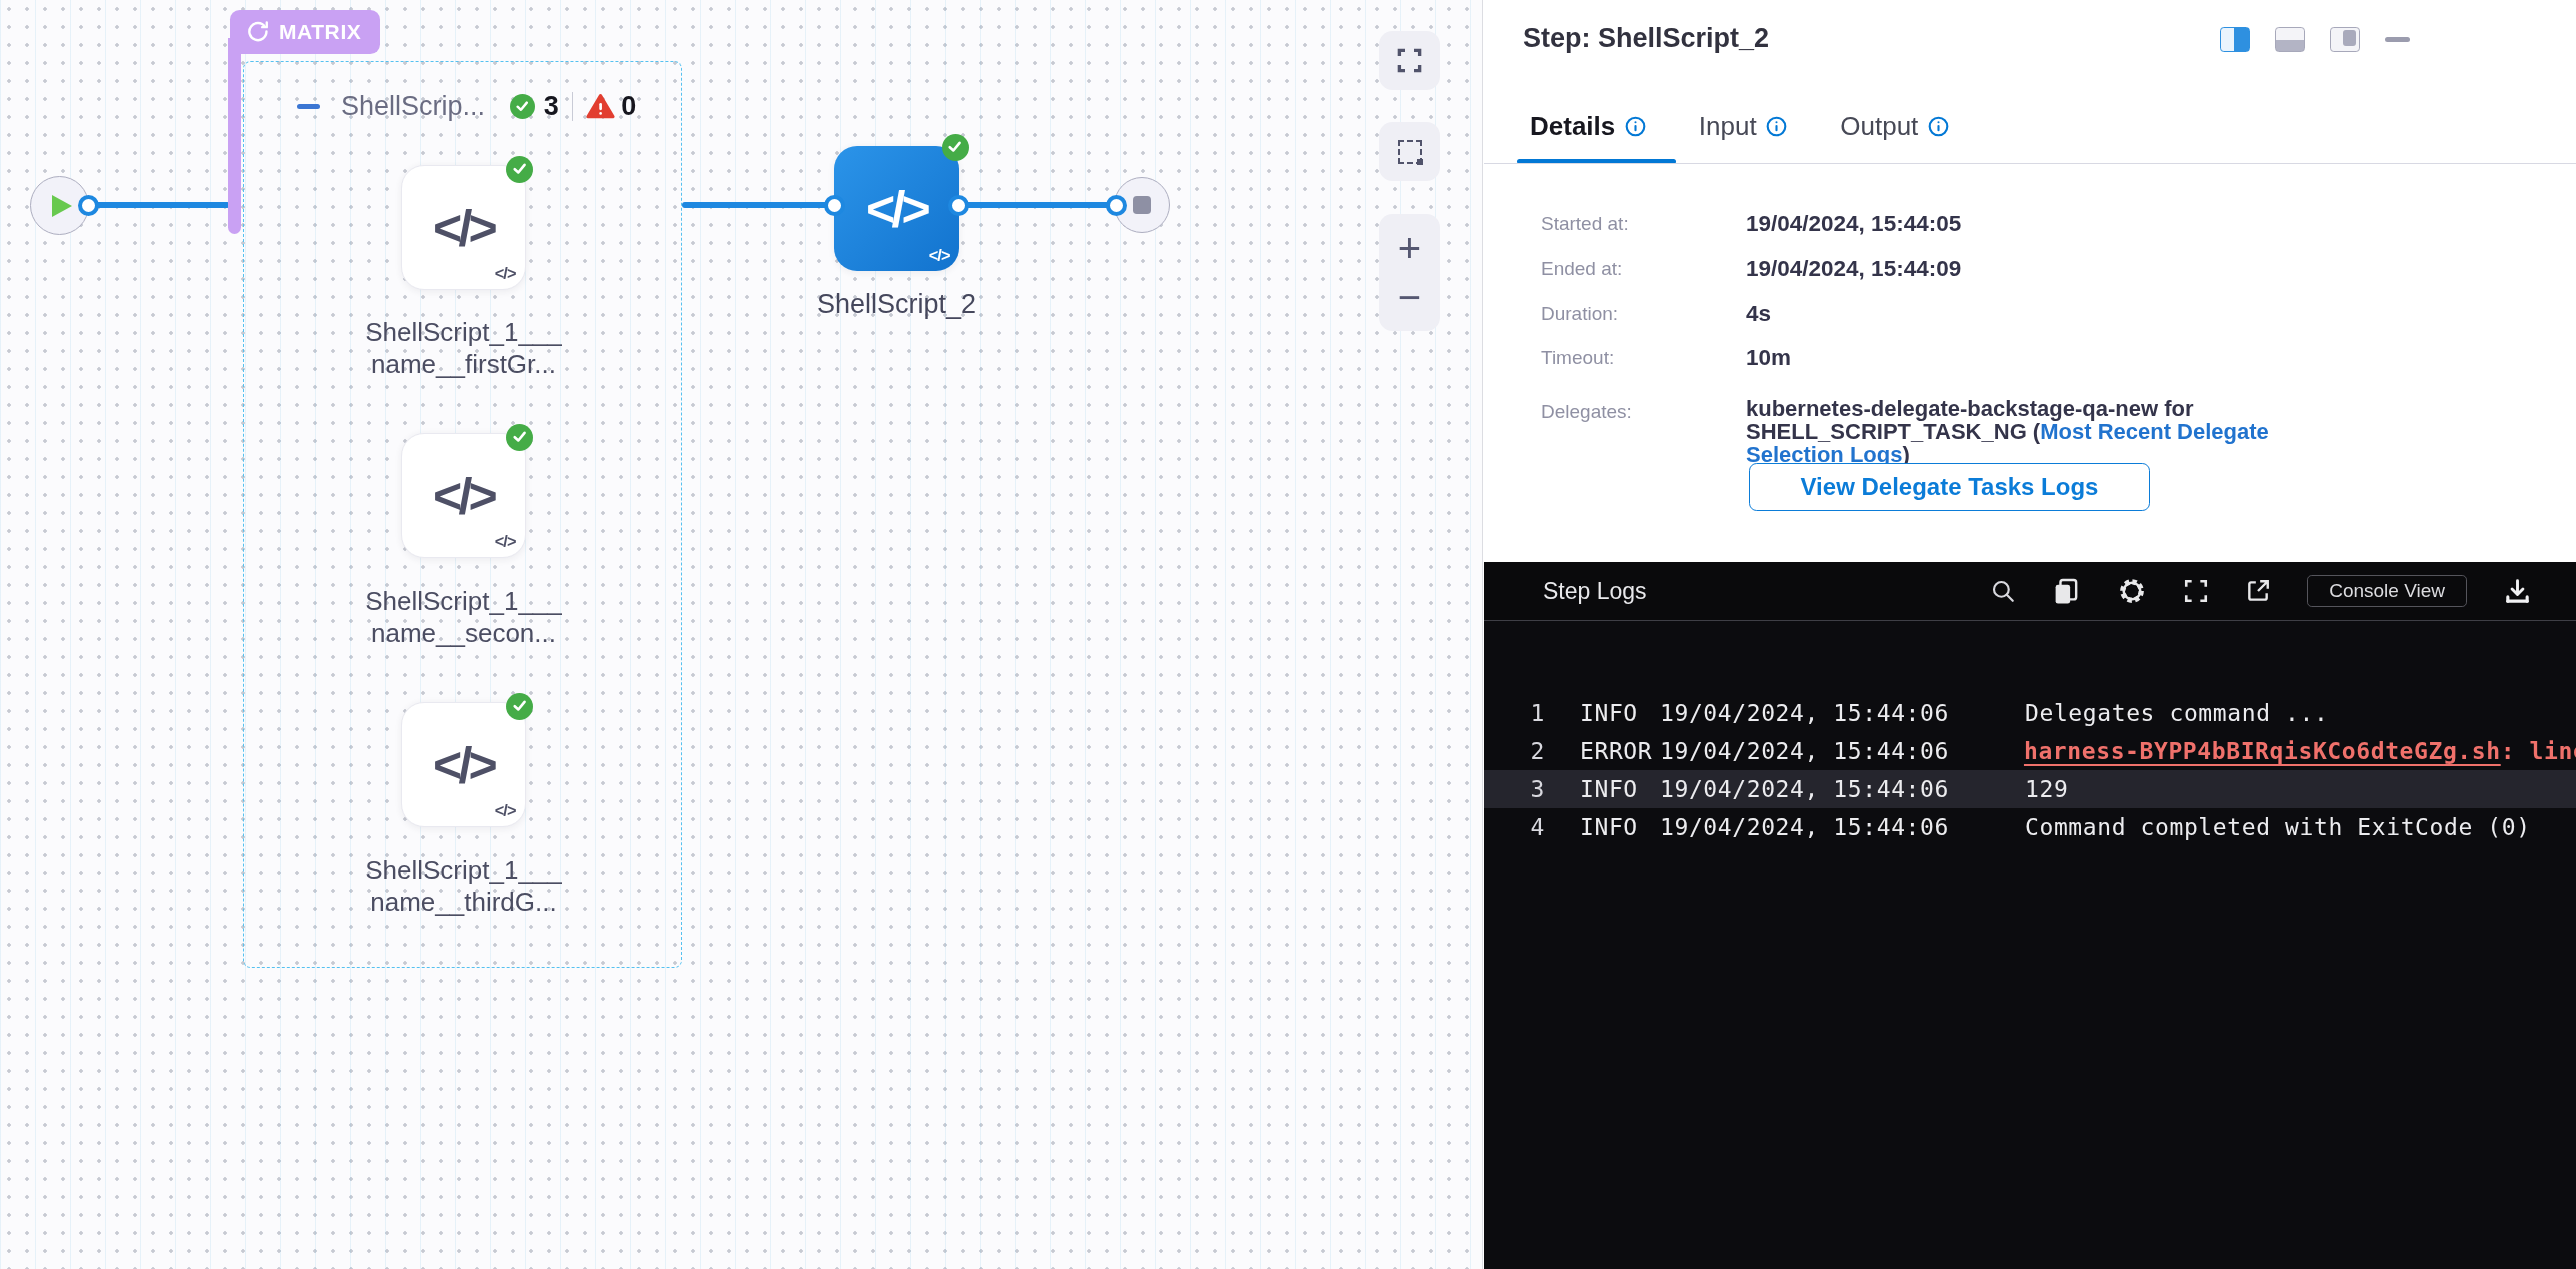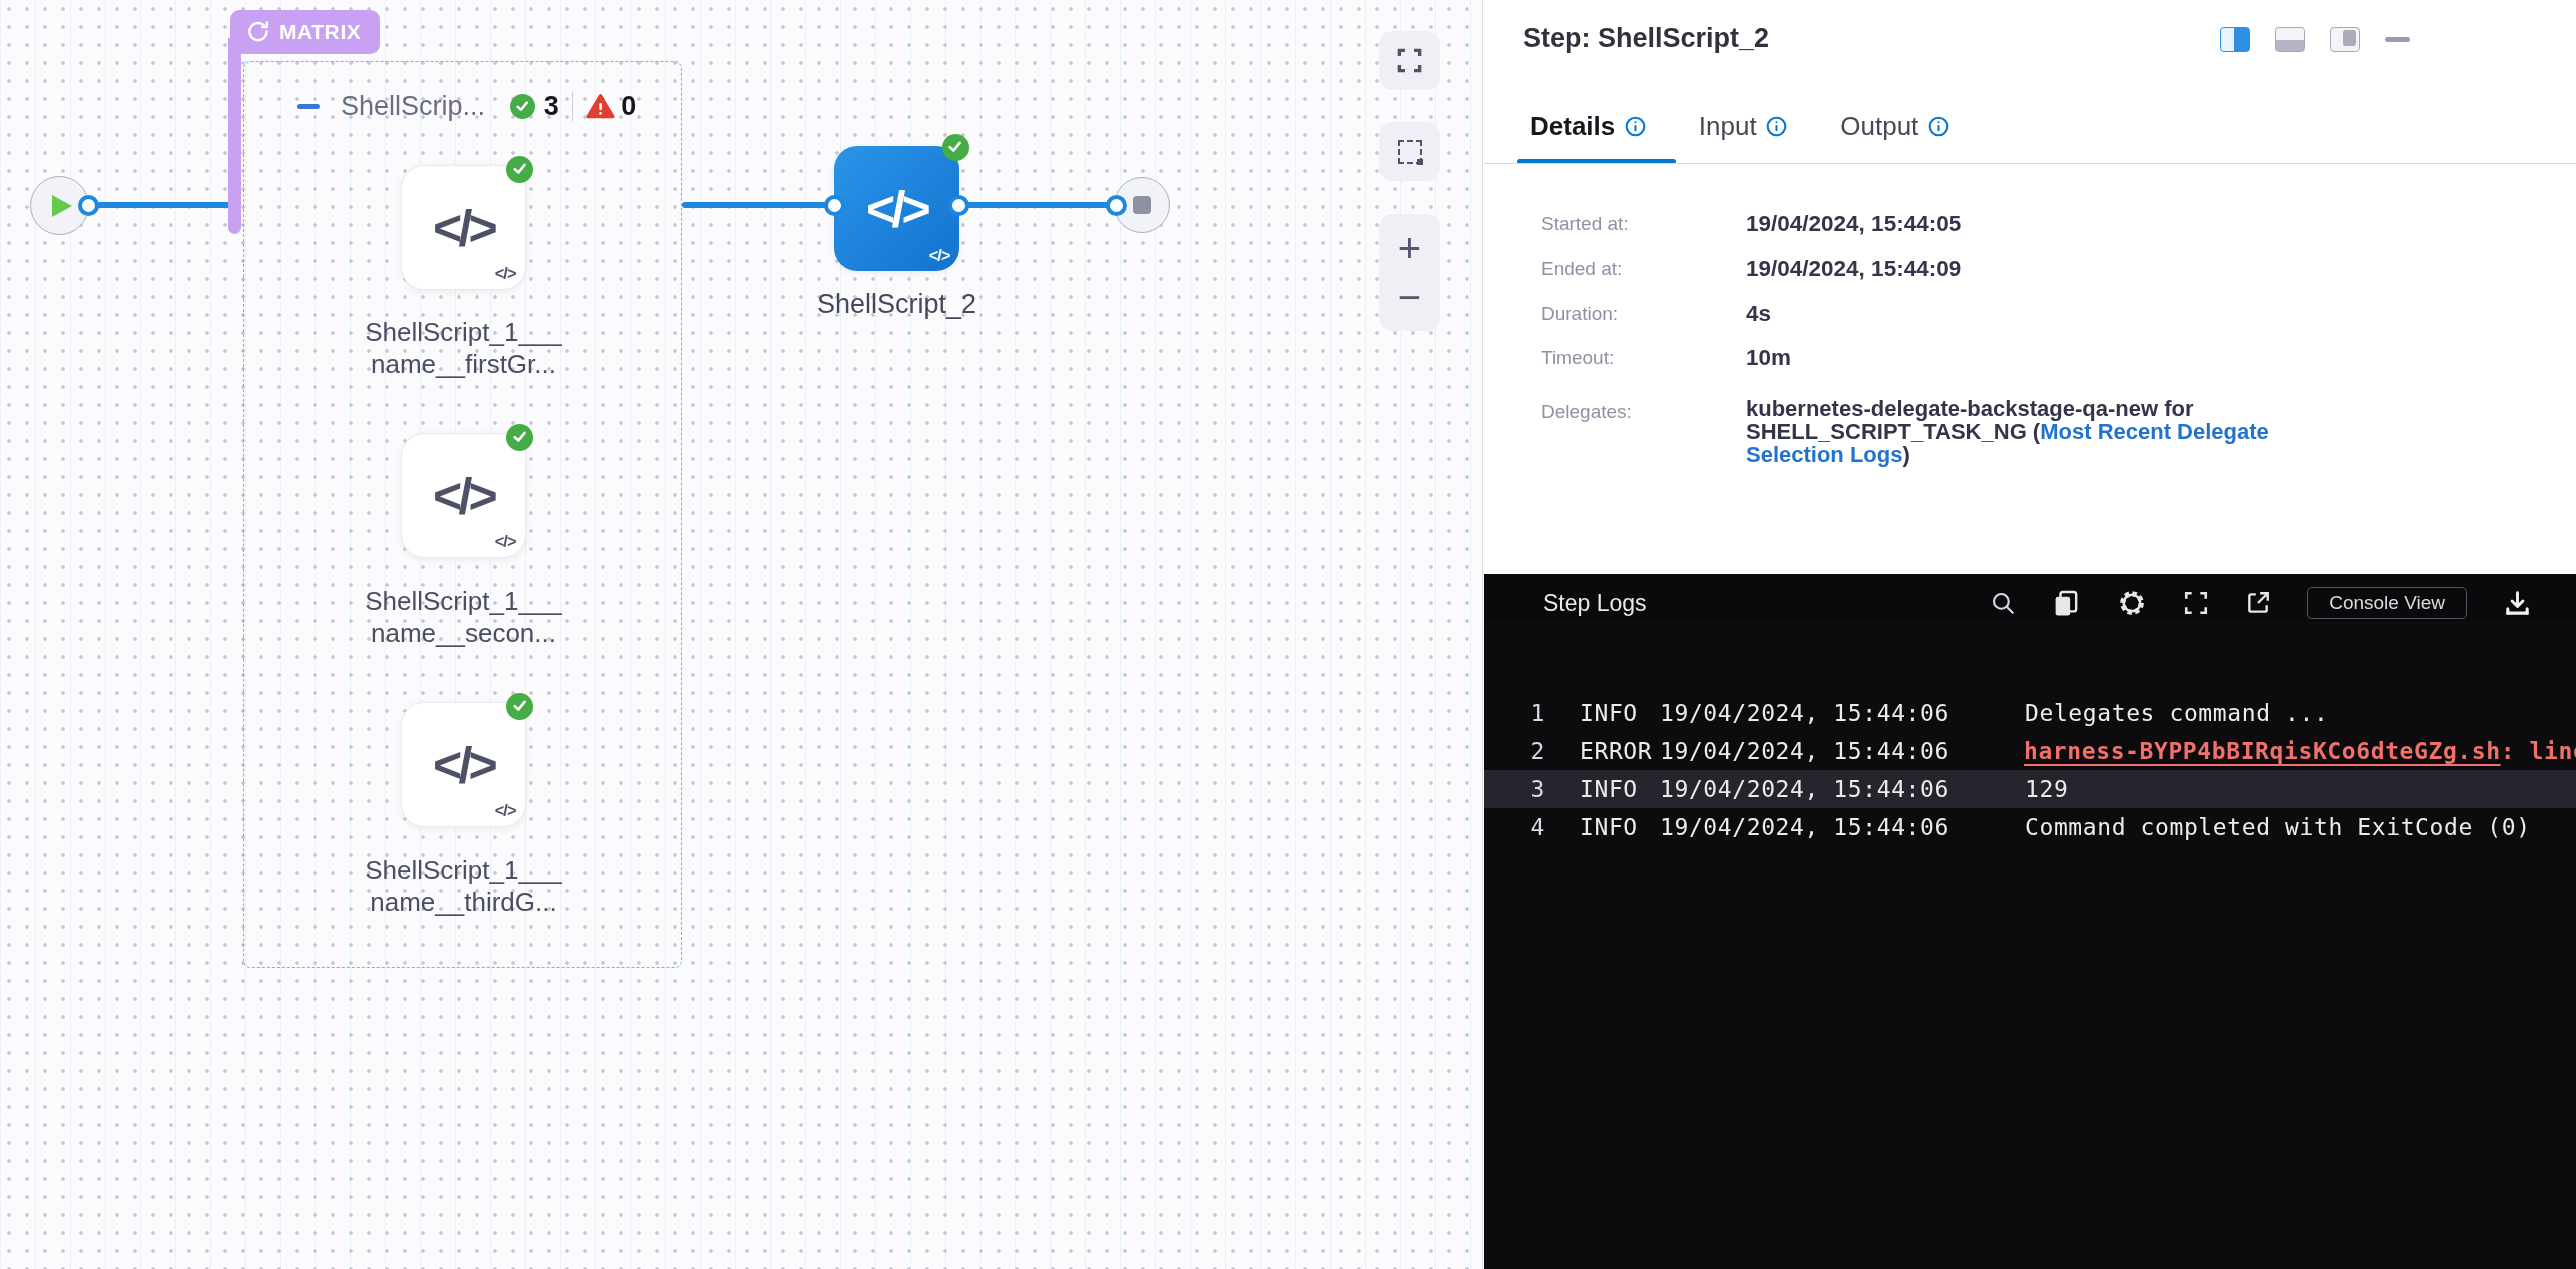--- a/index.html
+++ b/index.html
@@ -79,21 +79,21 @@
 
   .d-label { position:absolute; left:57px; font-size:19px; font-weight:500; color:#8F90A3; }
   .d-value { position:absolute; left:262px; font-size:22.5px; font-weight:700; color:#34344A; }
   .delegates-value { position:absolute; left:262px; top:397px; width:556px; font-size:22px; font-weight:700; color:#34344A; line-height:23px; }
   .link-blue { color:#2173CE; font-weight:600; cursor:pointer; }
   .view-logs-btn { position:absolute; left:265px; top:463px; width:401px; height:48px; background:#fff;
     border:1.9px solid #0B7CD8; border-radius:7.7px; color:#0B7CD8; font-size:24px; font-weight:600;
     font-family:"Liberation Sans", sans-serif; display:flex; align-items:center; justify-content:center; cursor:pointer; }
 
   
-  .logs-bar { position:absolute; left:0; top:574px; width:1092px; height:59px; background:#0A0A0C;
+  .logs-bar { position:absolute; left:0; top:562px; width:1092px; height:59px; background:#0A0A0C;
     border-bottom:1px solid #3F3F46; display:flex; align-items:center;gap:48px; }
   .logs-title { margin-left:59px; font-size:23px; color:#E9E9EC; }
   .logs-actions { margin-left:auto; margin-right:44px; display:flex; align-items:center; gap:36px; }
   .console-btn { height:32px; padding:0 21px; background:transparent; border:1px solid #55555C; border-radius:4.8px;
     color:#DCDCE0; font-size:19px; font-family:"Liberation Sans", sans-serif; display:flex; align-items:center; cursor:pointer; }
 
   .log-area { position:absolute; left:0; top:621px; width:1092px; height:648px; background:#0C0C0F; padding-top:73px; overflow:hidden; }
   .log-row { height:38px; display:flex; align-items:center; padding-left:36px;
     font-family:"DejaVu Sans Mono", monospace; font-size:23px; letter-spacing:0.6px; color:#ECECEF; white-space:pre; }
   .log-row.hl { background:#25252D; }
@@ -277,20 +277,21 @@
     <div class="d-value" style="top:301px;">4s</div>
     <div class="d-label" style="top:347px;">Timeout:</div>
     <div class="d-value" style="top:345px;">10m</div>
 
     <div class="d-label" style="top:401px;">Delegates:</div>
     <div class="delegates-value">
       <div>kubernetes-delegate-backstage-qa-new for</div>
       <div><span>SHELL_SCRIPT_TASK_NG (</span><span class="link-blue">Most Recent Delegate Selection Logs</span><span>)</span></div>
     </div>
 
+    <button class="view-logs-btn">View Delegate Tasks Logs</button>
 
     <div class="logs-bar">
       <span class="logs-title">Step Logs</span>
       <div class="logs-actions">
         <svg width="26" height="26" viewBox="0 0 24 24">
           <circle cx="10.5" cy="10.5" r="6.8" fill="none" stroke="#D8D8DE" stroke-width="2"></circle>
           <line x1="15.5" y1="15.5" x2="21" y2="21" stroke="#D8D8DE" stroke-width="2" stroke-linecap="round"></line>
         </svg>
         <svg width="29" height="29" viewBox="0 0 24 24">
           <rect x="7" y="2.5" width="13" height="16" rx="2" fill="none" stroke="#E8E8EA" stroke-width="2"></rect>

